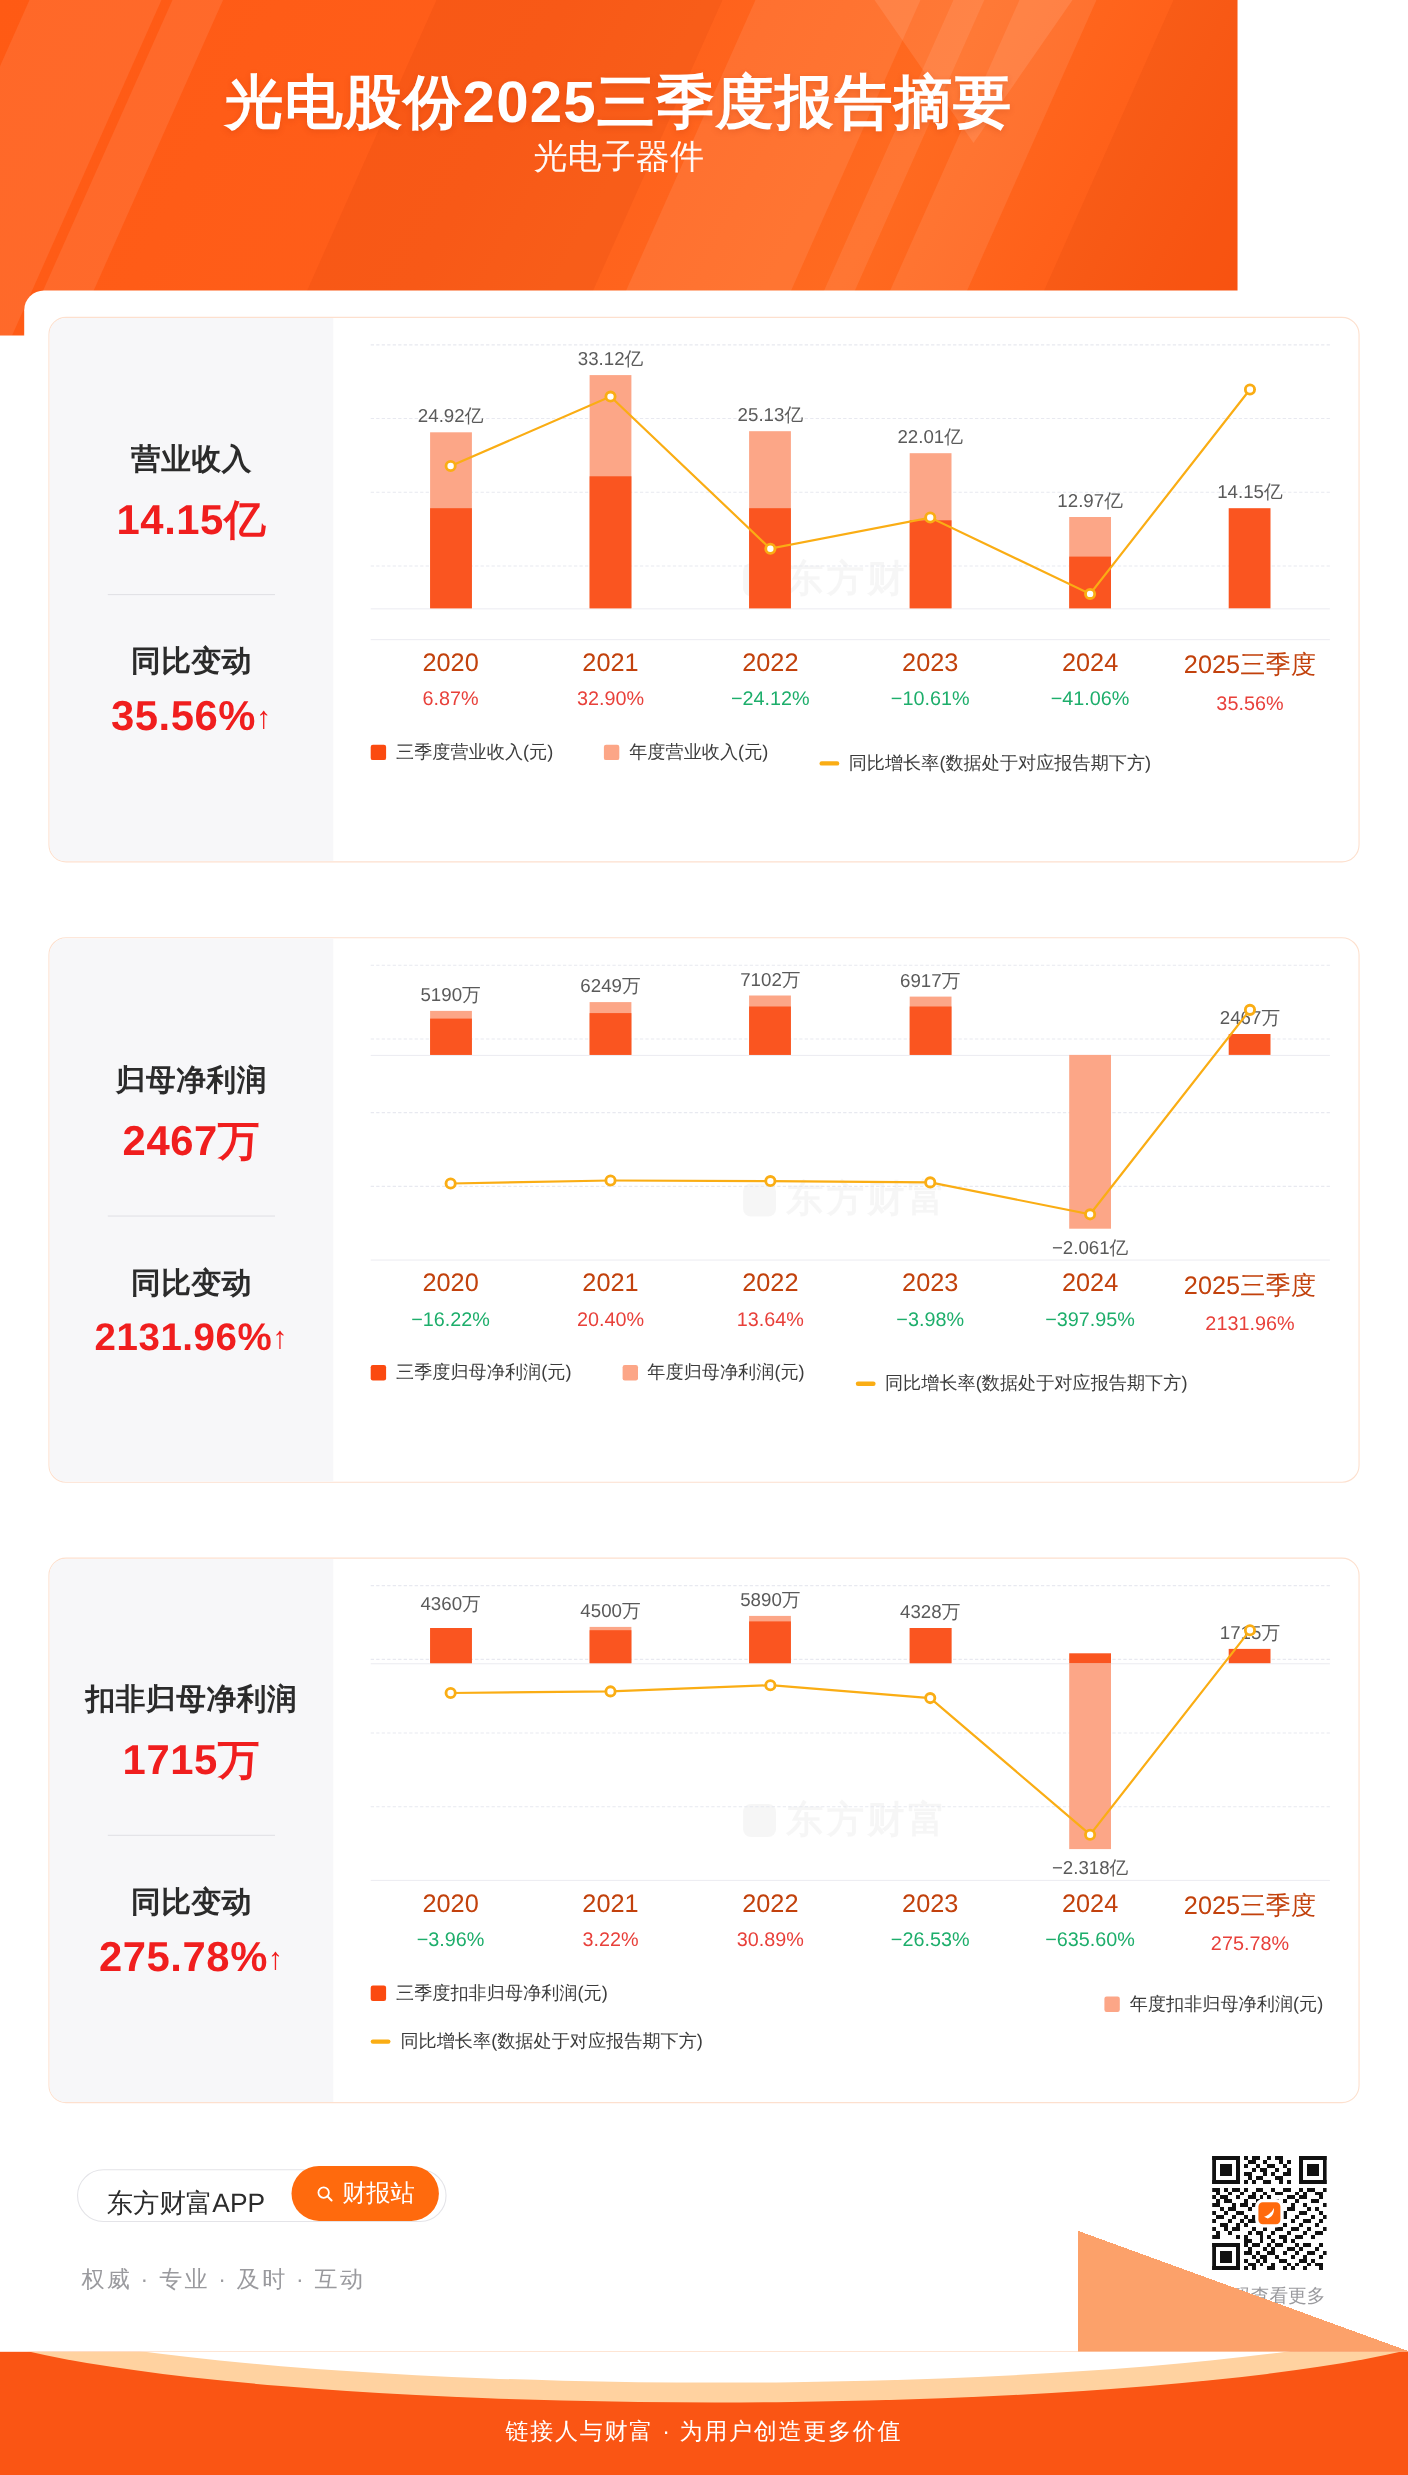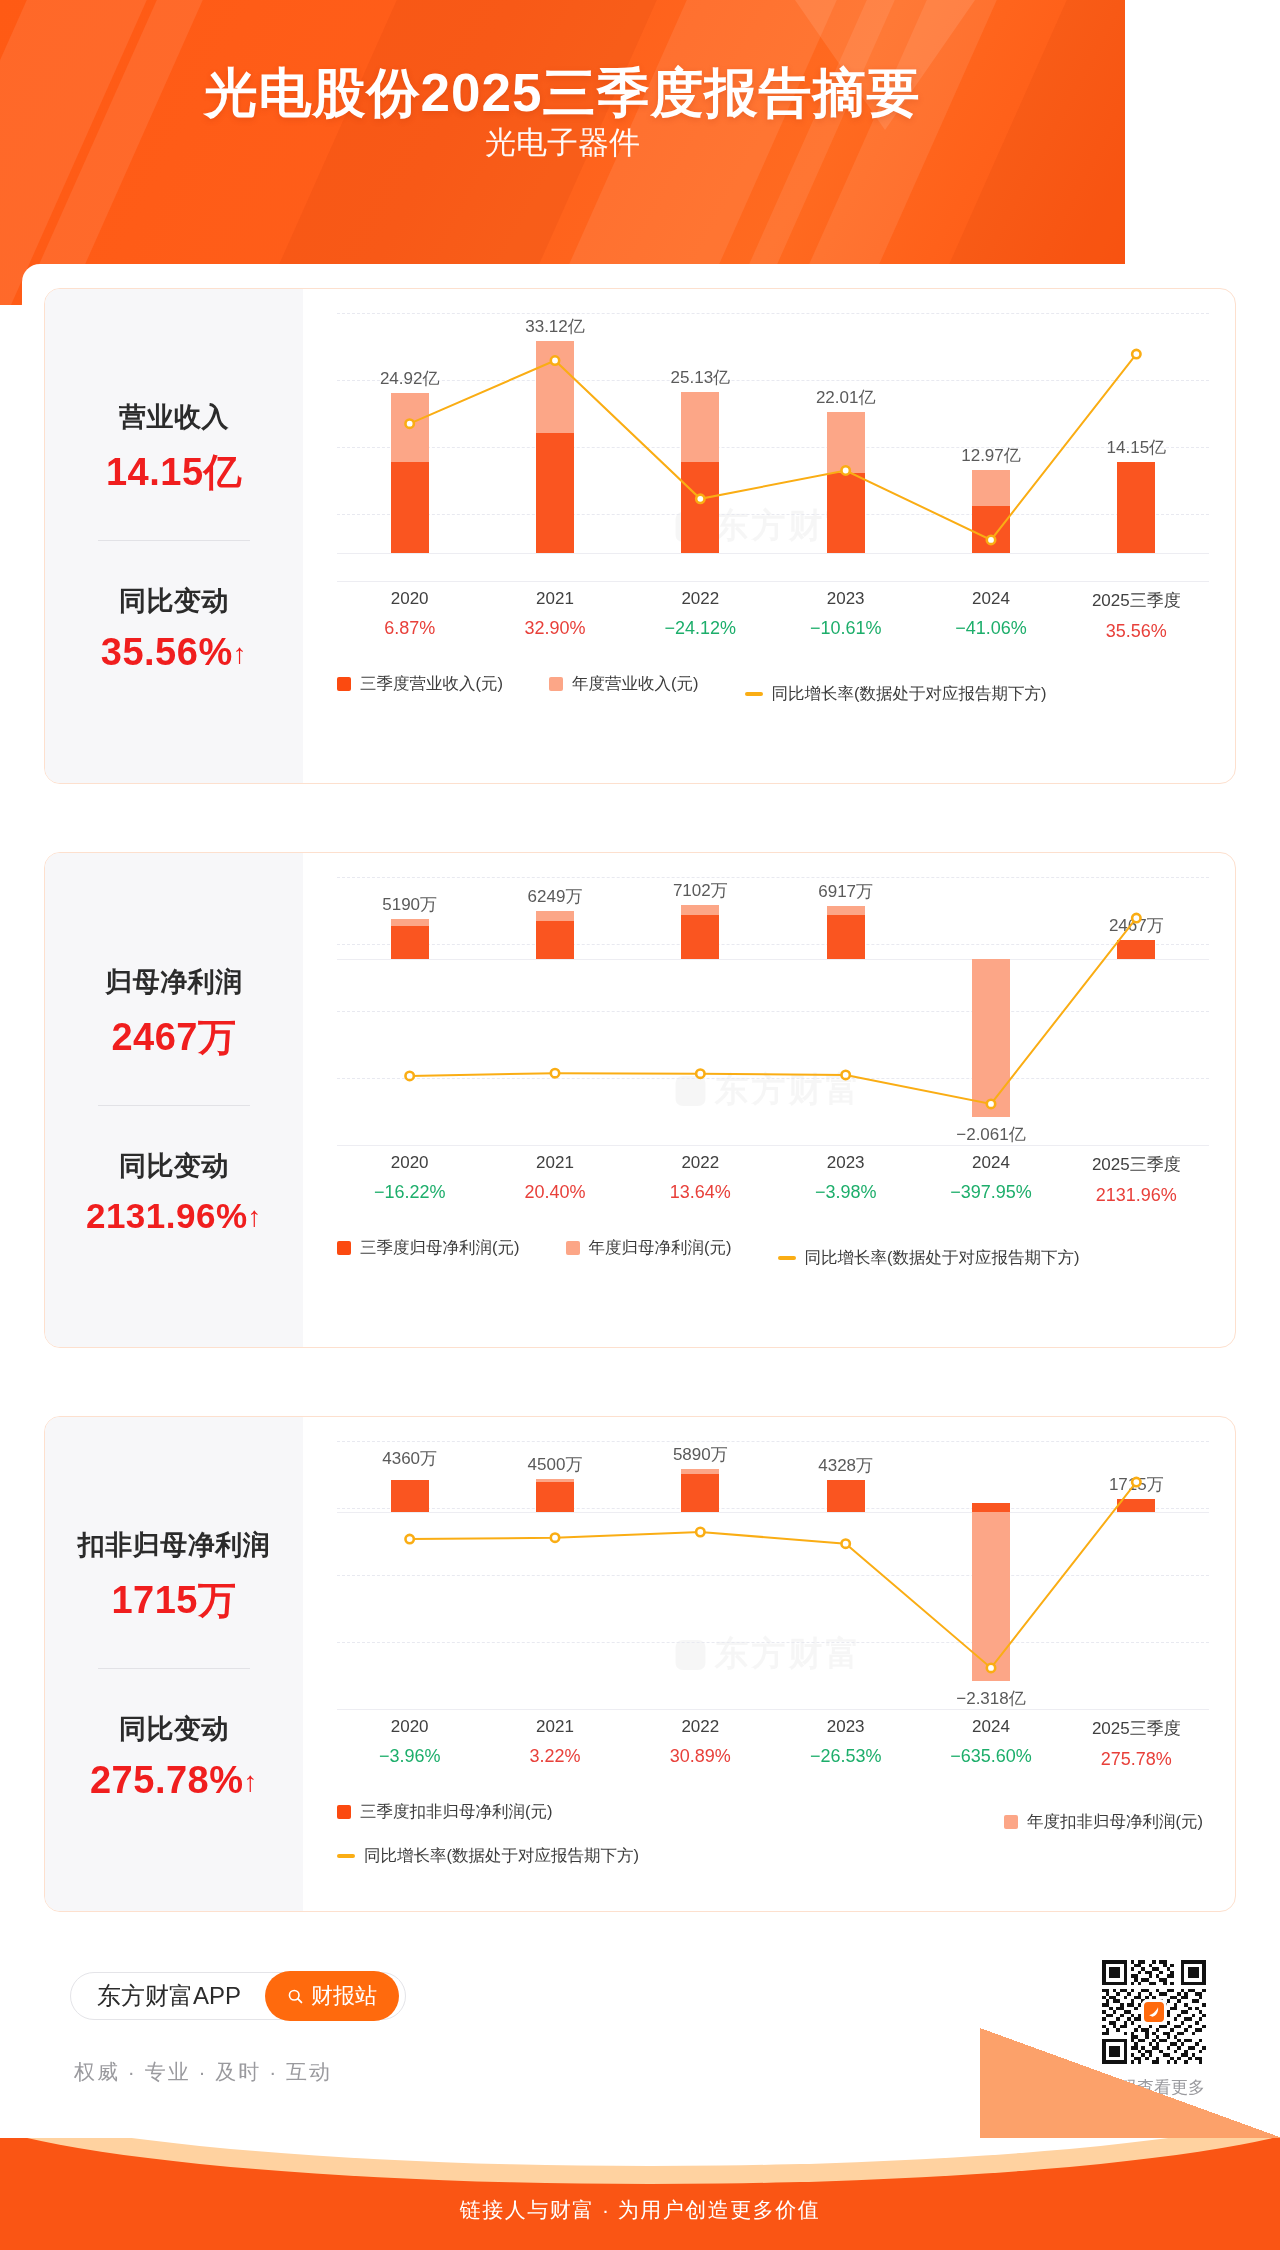--- a/index.html
+++ b/index.html
@@ -159,21 +159,21 @@
     left: 34px; right: 26px;
     top: 300px;
     height: 62px;
   }
   .axis-cell {
     position: absolute;
     transform: translateX(-50%);
     text-align: center;
     white-space: nowrap;
   }
-  .axis-year { font-size: 17px; color: #404040; }
+  .axis-year { font-size: 23px; color: #c2410c; }
   .axis-pct  { font-size: 18px; margin-top: 9px; }
   .pct-up   { color: #E8403A; }
   .pct-down { color: #1DAE6B; }
 
   .legend {
     position: absolute;
     left: 34px; right: 26px;
     top: 374px;
     display: flex;
     align-items: center;
@@ -219,21 +219,21 @@
     left: 22px; top: 1940px;
     width: 1236px; height: 230px;
   }
   .app-pill {
     position: absolute;
     left: 48px; top: 32px;
     height: 48px;
     border: 1px solid #E4E4E8;
     border-radius: 34px;
     display: flex;
-    align-items: center;
+    align-items: flex-end;
     padding: 0 6px 0 26px;
     background: #fff;
   }
   .app-pill-text { font-size: 24px; color: #2b2b2b; margin-right: 24px; }
   .cta {
     background: #FF6A0D;
     color: #fff;
     border-radius: 28px;
     height: 50px;
     padding: 0 22px;

